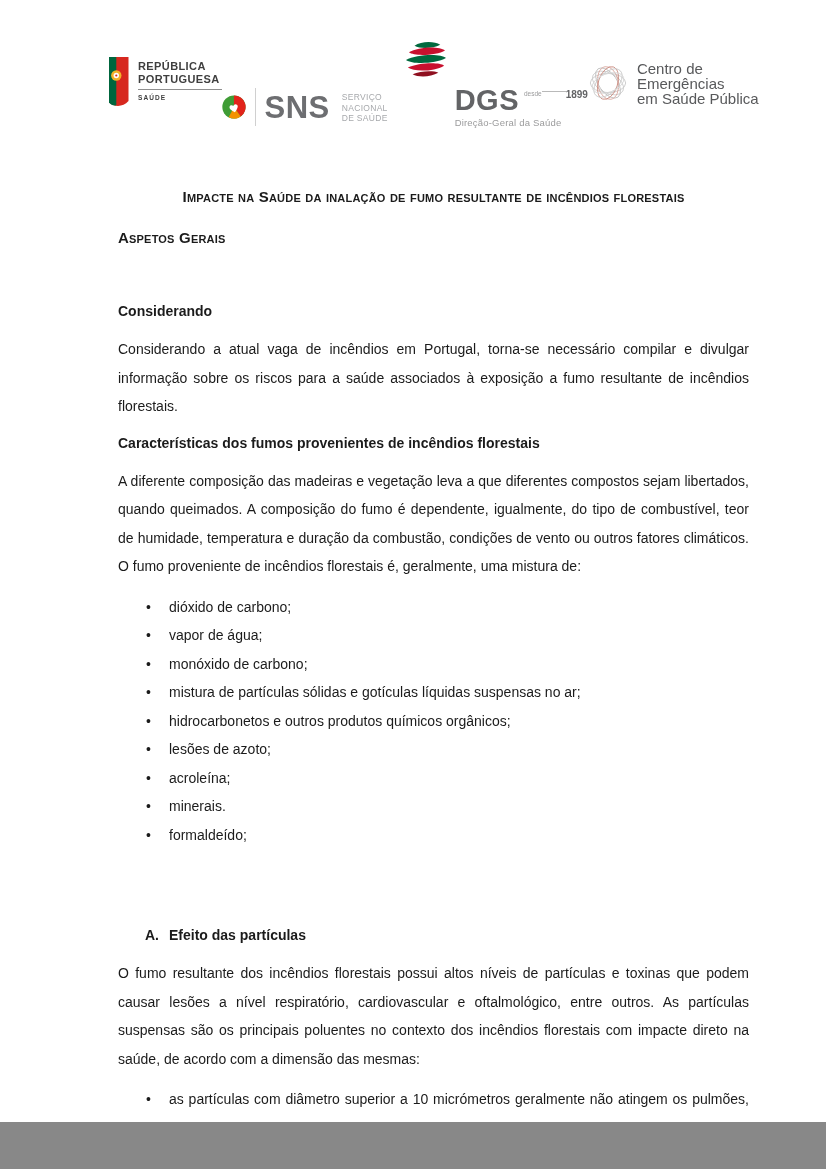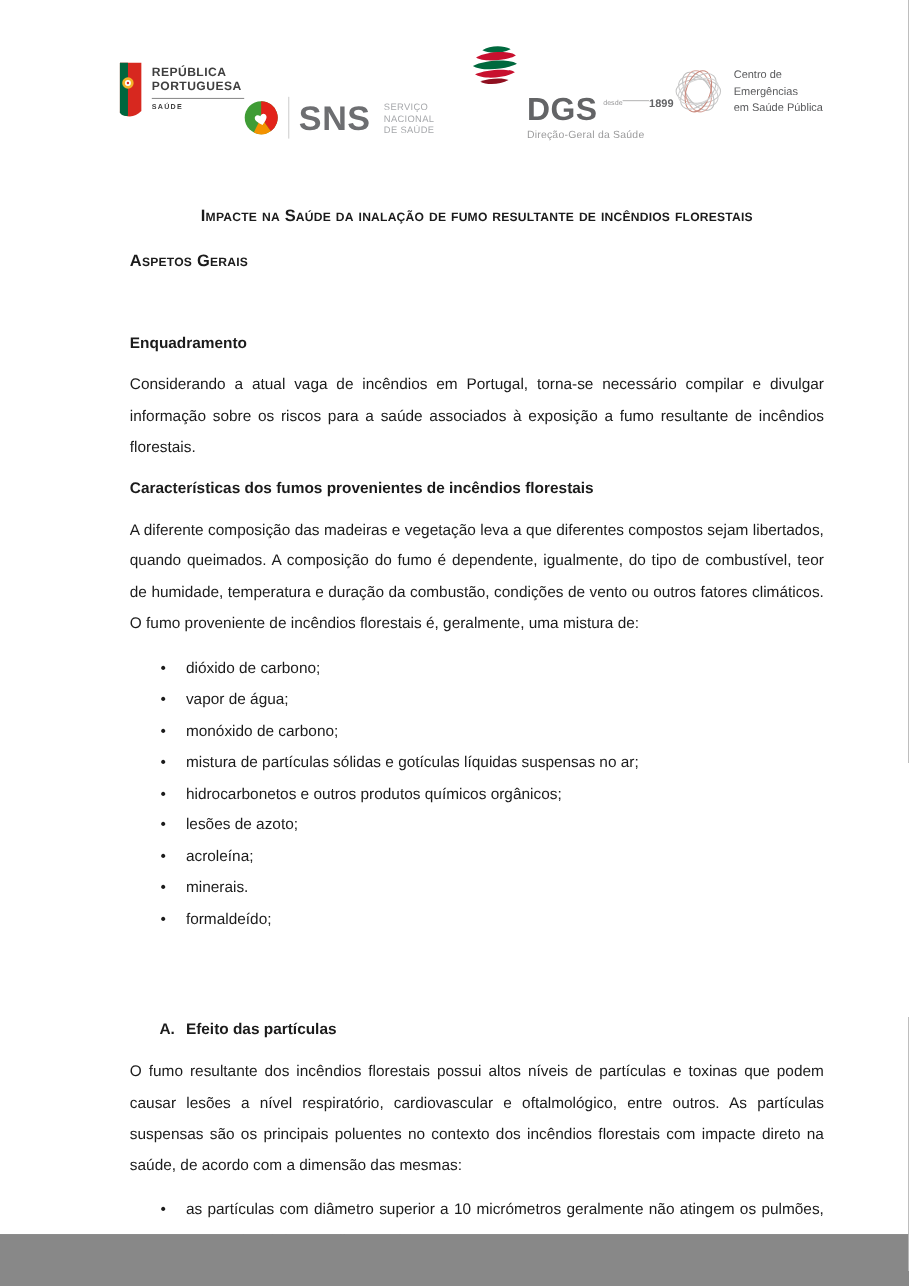--- a/index.html
+++ b/index.html
@@ -47,21 +47,21 @@
   .dgs-top { display: flex; align-items: flex-start; gap: 5px; margin-top: 48px; }
   .dgs-acronym { font-size: 29px; font-weight: bold; color: #636466; line-height: 27px; letter-spacing: 0.5px; }
   .dgs-since { display: flex; padding-top: 3px; }
   .dgs-since-word { font-size: 6.5px; color: #9a9a9b; line-height: 7px; }
   .dgs-since-rule { height: 1px; background: #b9b9b9; margin: 1px 0; width: 24px; }
   .dgs-since-year { font-size: 10px; font-weight: bold; color: #636466; line-height: 10px; }
   .dgs-sub { font-size: 9.5px; color: #9b9b9c; margin-top: 3px; letter-spacing: 0.2px; }
 
   
   .logo-cesp { gap: 9px; }
-  .cesp-text div { font-size: 10px; color: #58595b; line-height: 15px; }
+  .cesp-text div { font-size: 15px; color: #58595b; line-height: 15px; }
 
   
   .doc-title {
     margin-top: 74px;
     text-align: center;
     font-variant: small-caps;
     font-size: 15px;
     font-weight: bold;
     color: #1b1b1b;
     line-height: 21px;
@@ -191,21 +191,21 @@
       </div>
     </div>
 
   </header>
 
   <main>
 
     <h1 class="doc-title">Impacte na Saúde da inalação de fumo resultante de incêndios florestais</h1>
     <h2 class="doc-subtitle">Aspetos Gerais</h2>
 
-    <h3 class="section-heading h-enquadramento">Enquadramento</h3>
+    <h3 class="section-heading h-enquadramento">Considerando</h3>
     <p class="doc-para">Considerando a atual vaga de incêndios em Portugal, torna-se necessário compilar e divulgar informação sobre os riscos para a saúde associados à exposição a fumo resultante de incêndios florestais.</p>
 
     <h3 class="section-heading h-caracteristicas">Características dos fumos provenientes de incêndios florestais</h3>
     <p class="doc-para">A diferente composição das madeiras e vegetação leva a que diferentes compostos sejam libertados, quando queimados. A composição do fumo é dependente, igualmente, do tipo de combustível, teor de humidade, temperatura e duração da combustão, condições de vento ou outros fatores climáticos. O fumo proveniente de incêndios florestais é, geralmente, uma mistura de:</p>
 
     <ul class="doc-list">
       <li>dióxido de carbono;</li>
       <li>vapor de água;</li>
       <li>monóxido de carbono;</li>
       <li>mistura de partículas sólidas e gotículas líquidas suspensas no ar;</li>

